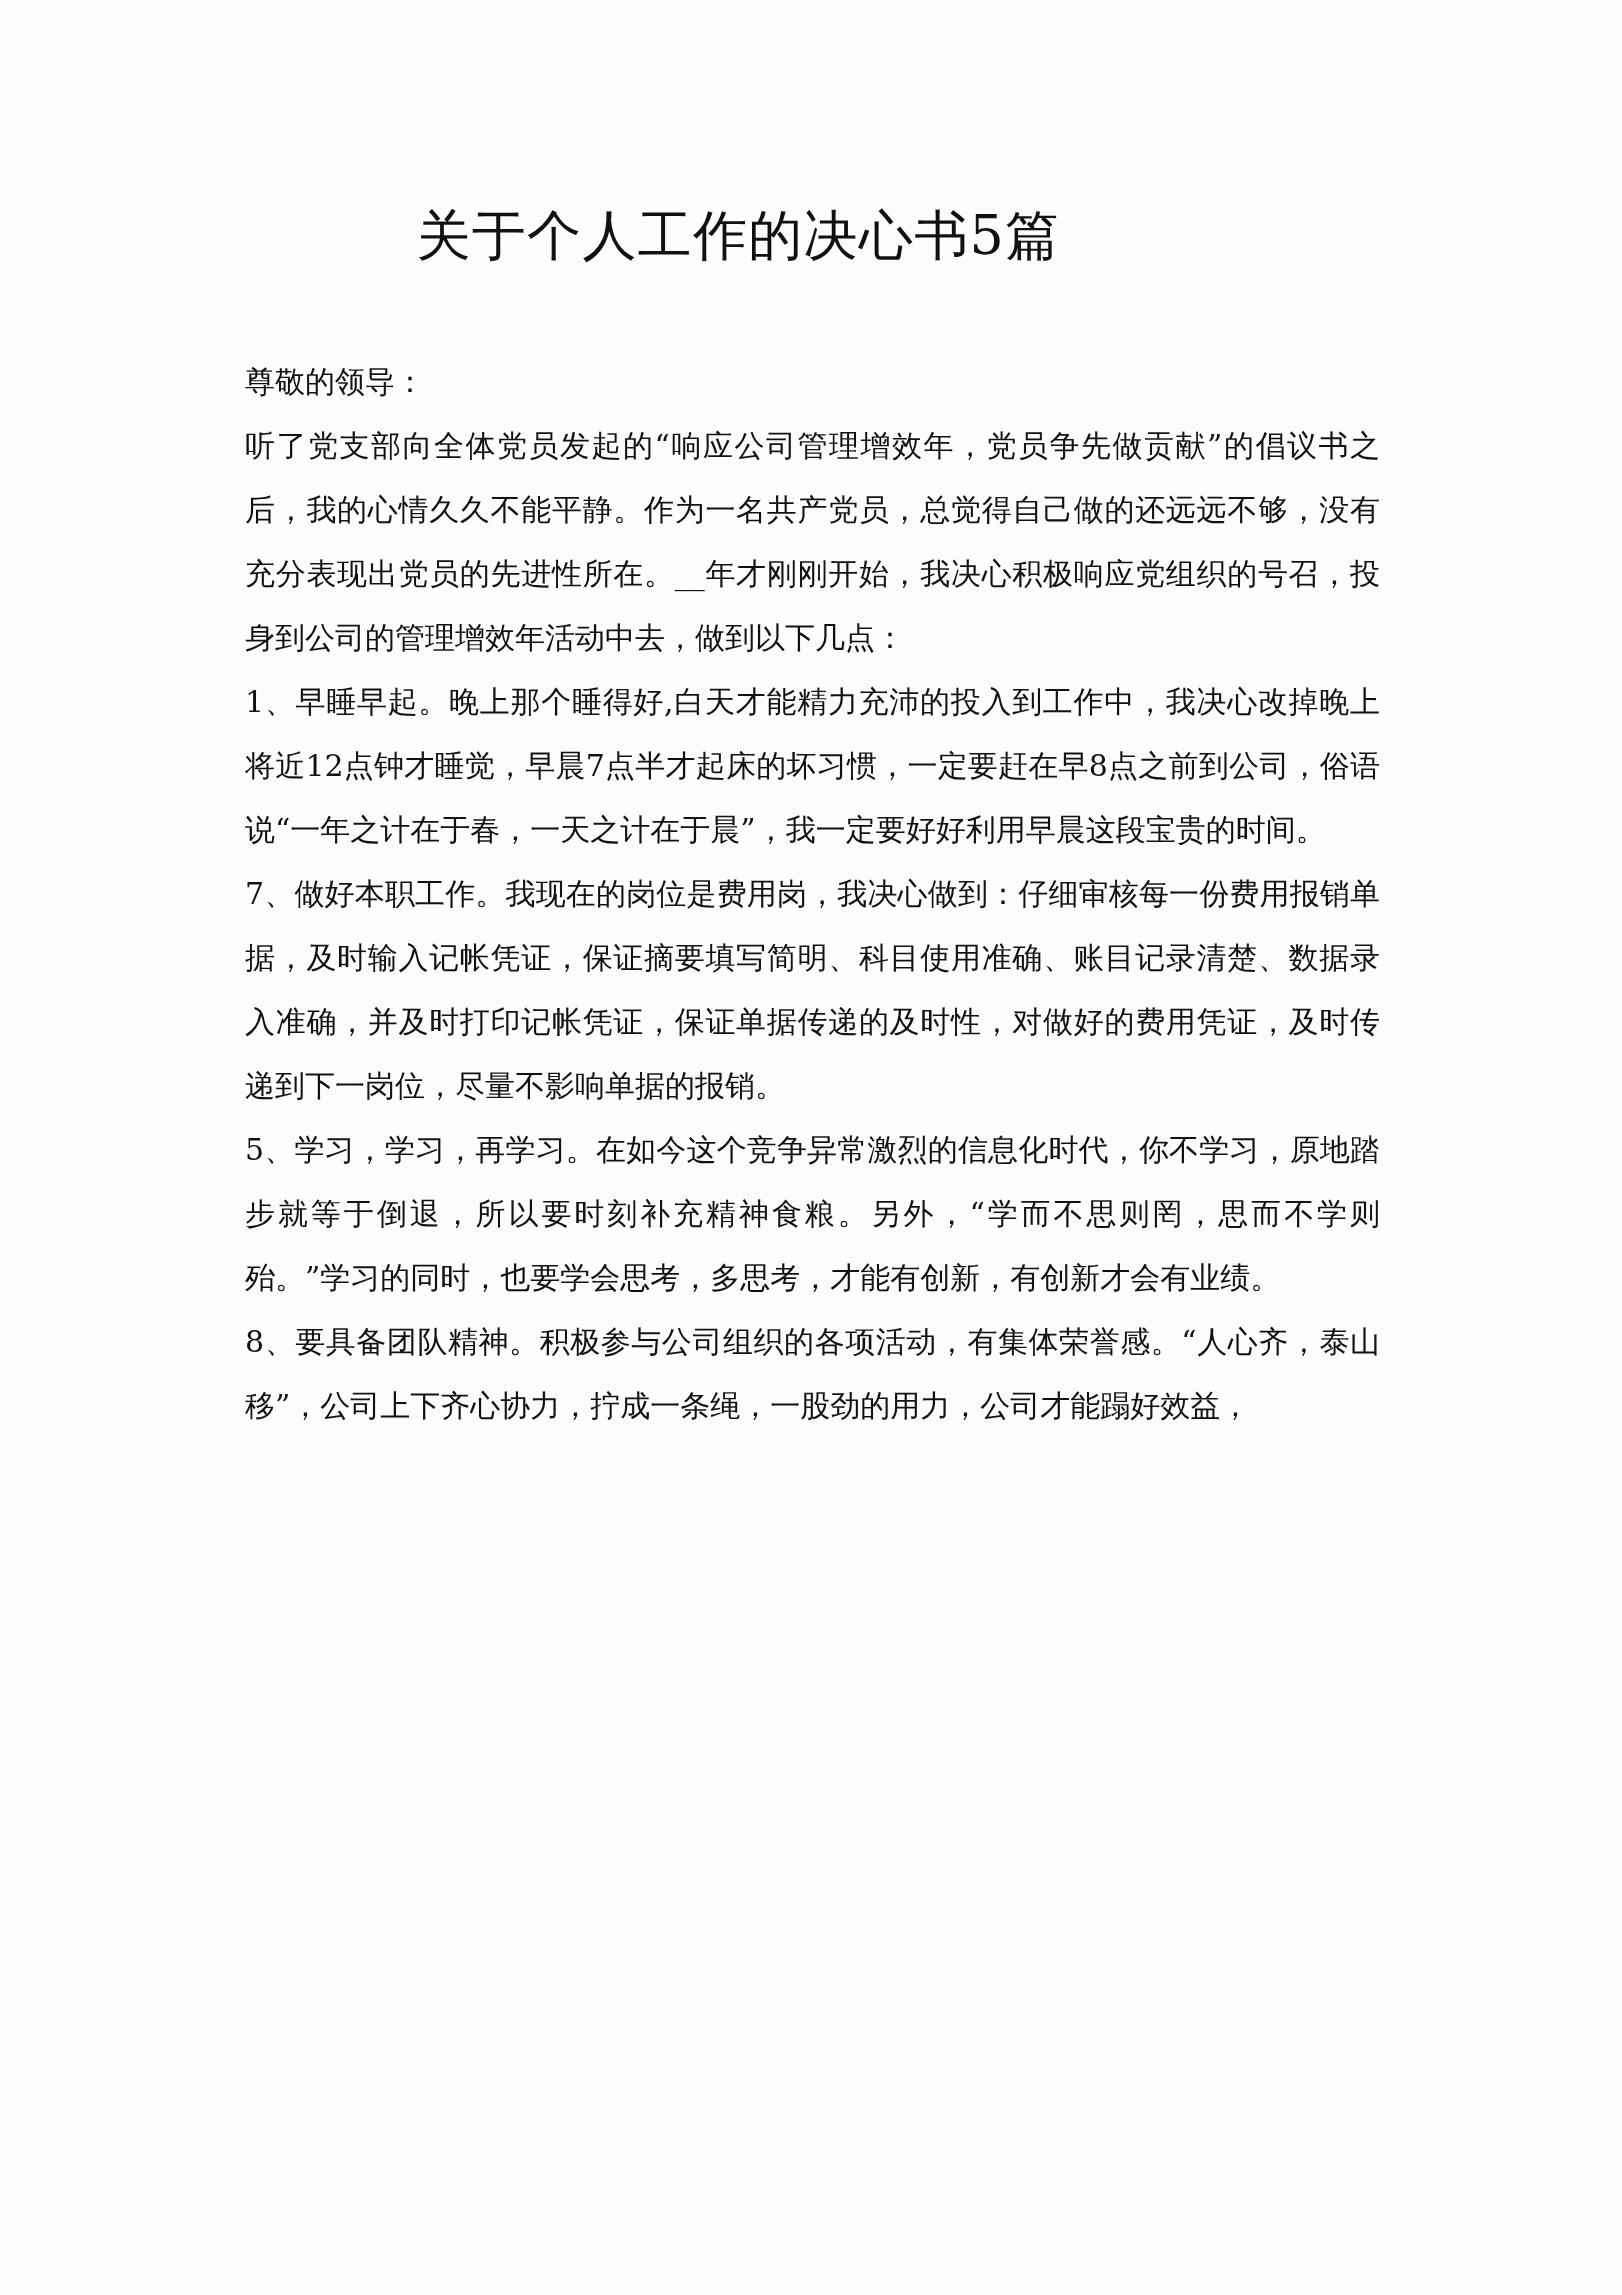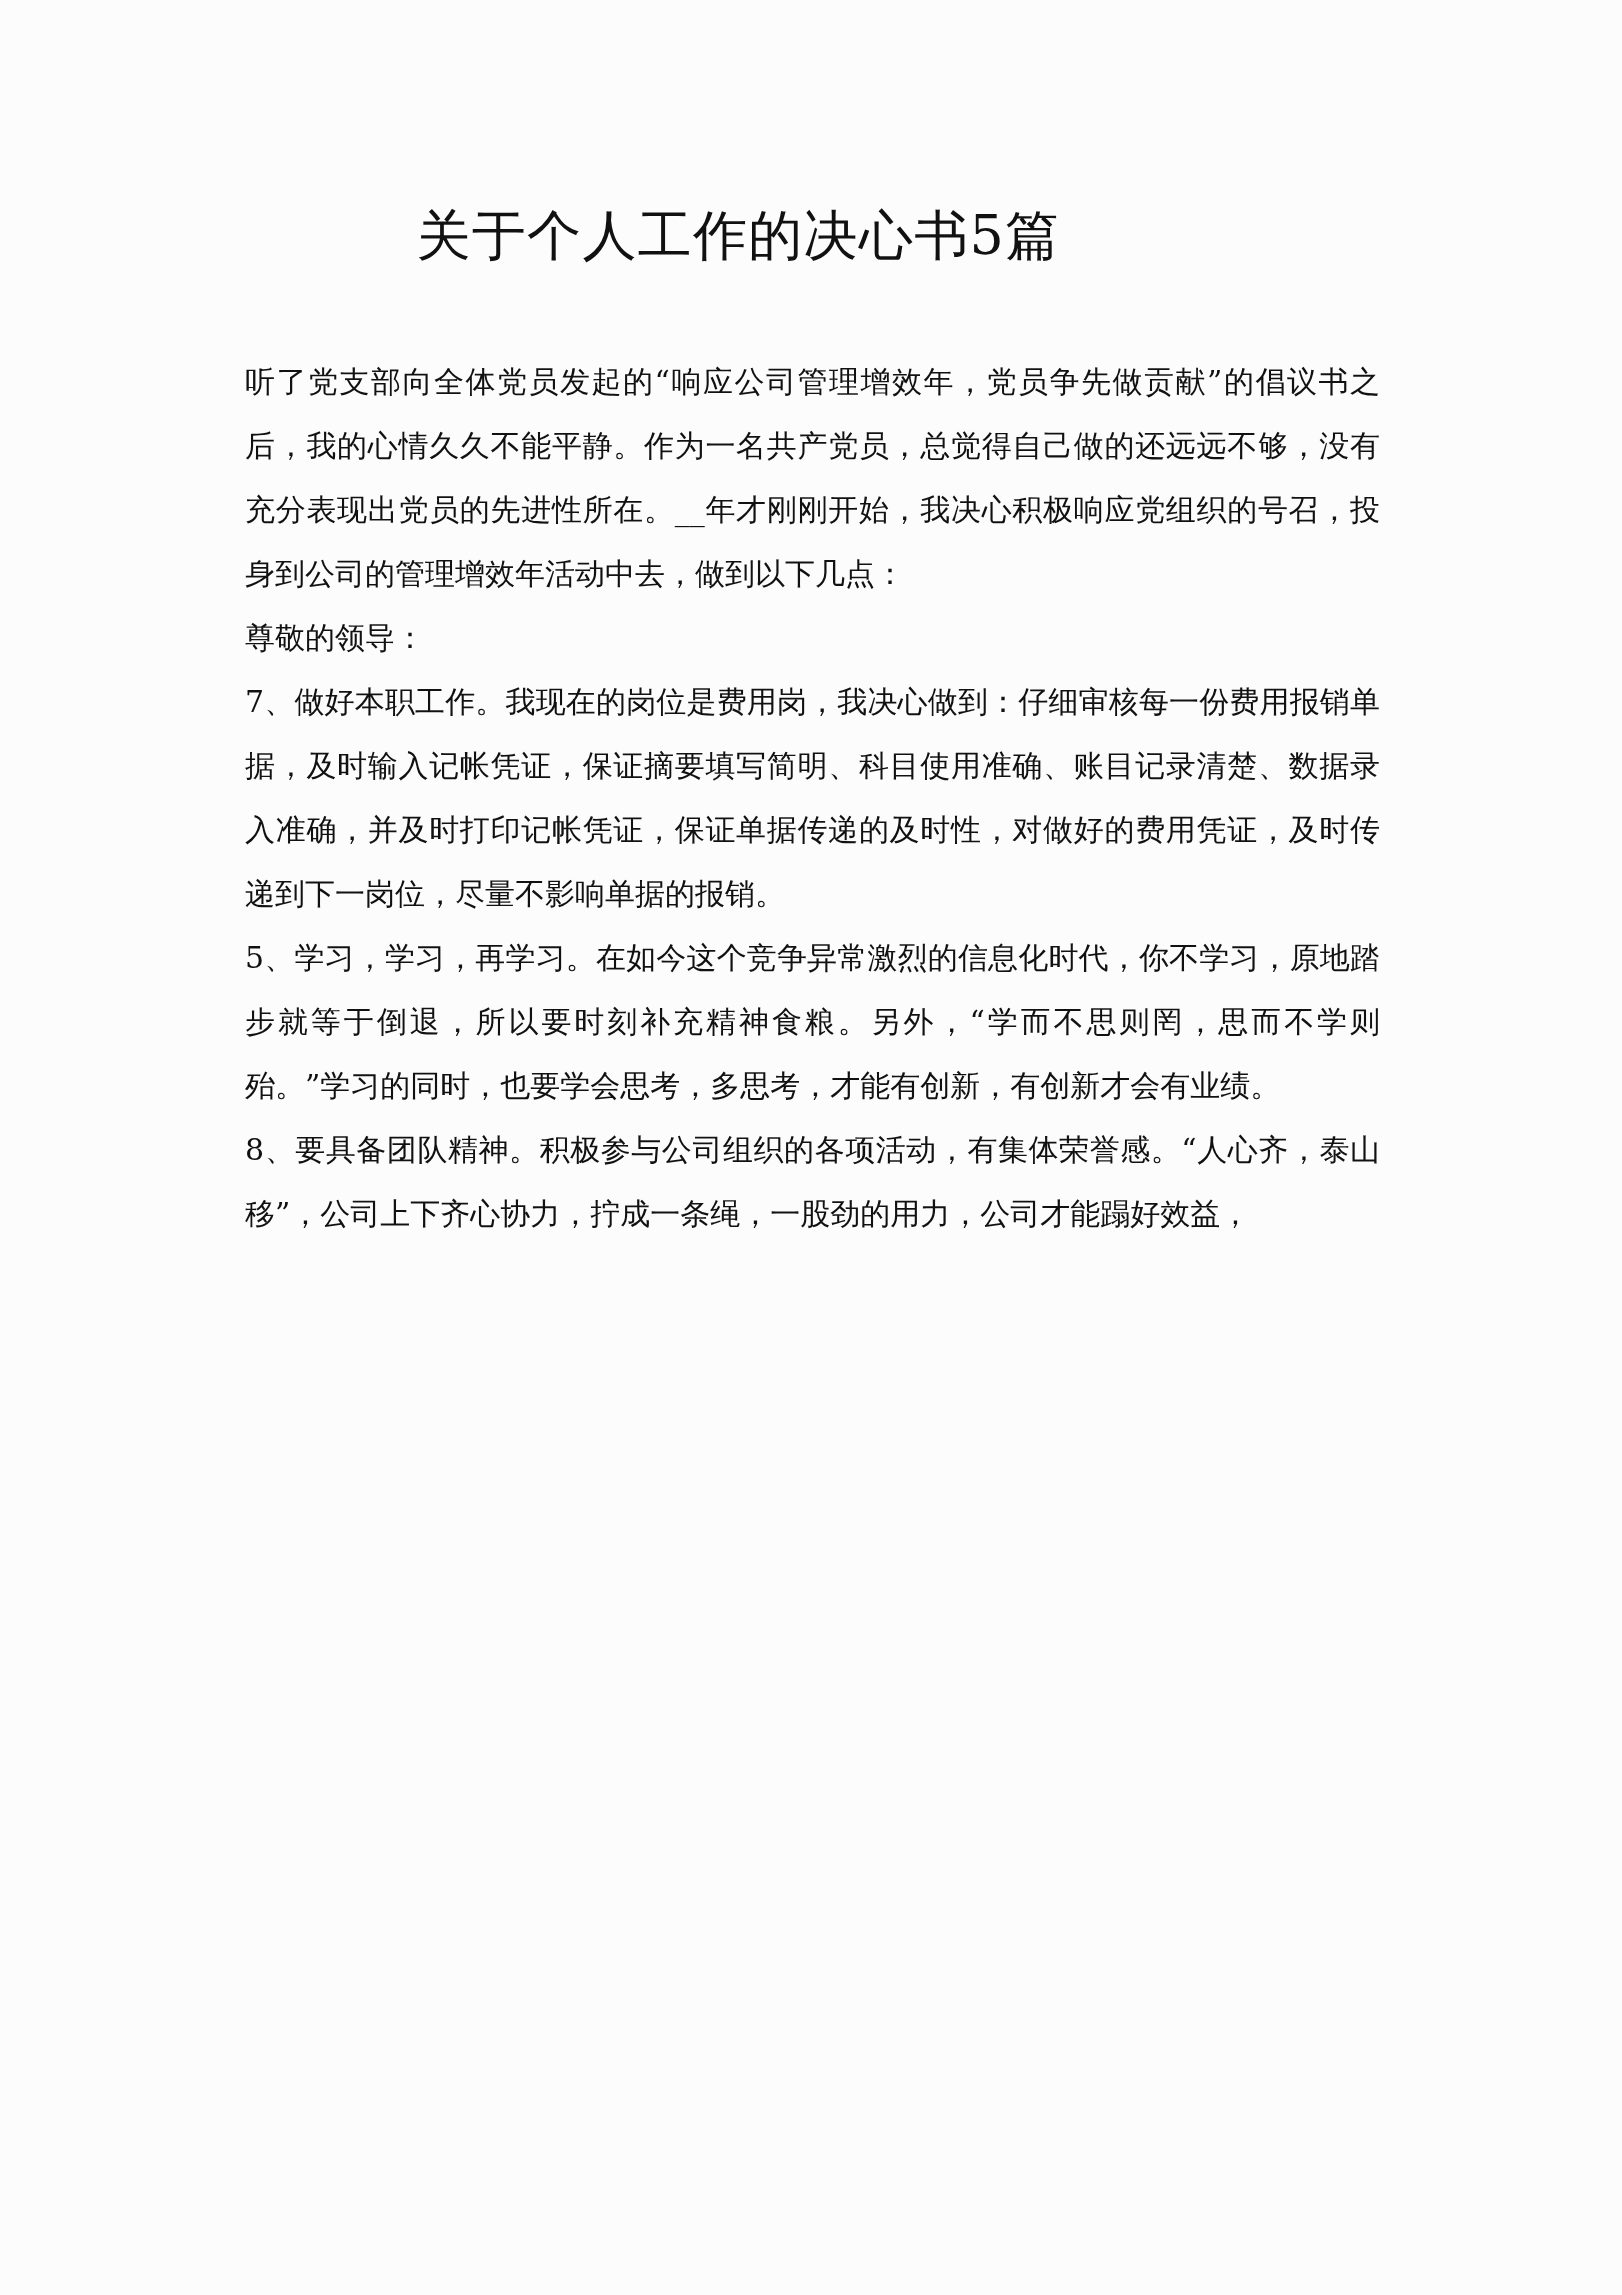--- a/index.html
+++ b/index.html
@@ -49,20 +49,21 @@
       padding: 0;
     }
   </style>
 </head>
 <body>
 
 <div class="page">
   <h1 class="title">关于个人工作的决心书5篇</h1>
 
   <div class="body-text">
+    <p class="para">尊敬的领导：</p>
     <p class="para">听了党支部向全体党员发起的“响应公司管理增效年，党员争先做贡献”的倡议书之后，我的心情久久不能平静。作为一名共产党员，总觉得自己做的还远远不够，没有充分表现出党员的先进性所在。__年才刚刚开始，我决心积极响应党组织的号召，投身到公司的管理增效年活动中去，做到以下几点：</p>
-    <p class="para">尊敬的领导：</p>
+    <p class="para">1、早睡早起。晚上那个睡得好,白天才能精力充沛的投入到工作中，我决心改掉晚上将近12点钟才睡觉，早晨7点半才起床的坏习惯，一定要赶在早8点之前到公司，俗语说“一年之计在于春，一天之计在于晨”，我一定要好好利用早晨这段宝贵的时间。</p>
     <p class="para">7、做好本职工作。我现在的岗位是费用岗，我决心做到：仔细审核每一份费用报销单据，及时输入记帐凭证，保证摘要填写简明、科目使用准确、账目记录清楚、数据录入准确，并及时打印记帐凭证，保证单据传递的及时性，对做好的费用凭证，及时传递到下一岗位，尽量不影响单据的报销。</p>
     <p class="para">5、学习，学习，再学习。在如今这个竞争异常激烈的信息化时代，你不学习，原地踏步就等于倒退，所以要时刻补充精神食粮。另外，“学而不思则罔，思而不学则殆。”学习的同时，也要学会思考，多思考，才能有创新，有创新才会有业绩。</p>
     <p class="para">8、要具备团队精神。积极参与公司组织的各项活动，有集体荣誉感。“人心齐，泰山移”，公司上下齐心协力，拧成一条绳，一股劲的用力，公司才能蹋好效益，</p>
   </div>
 </div>
 
 
 </body></html>

